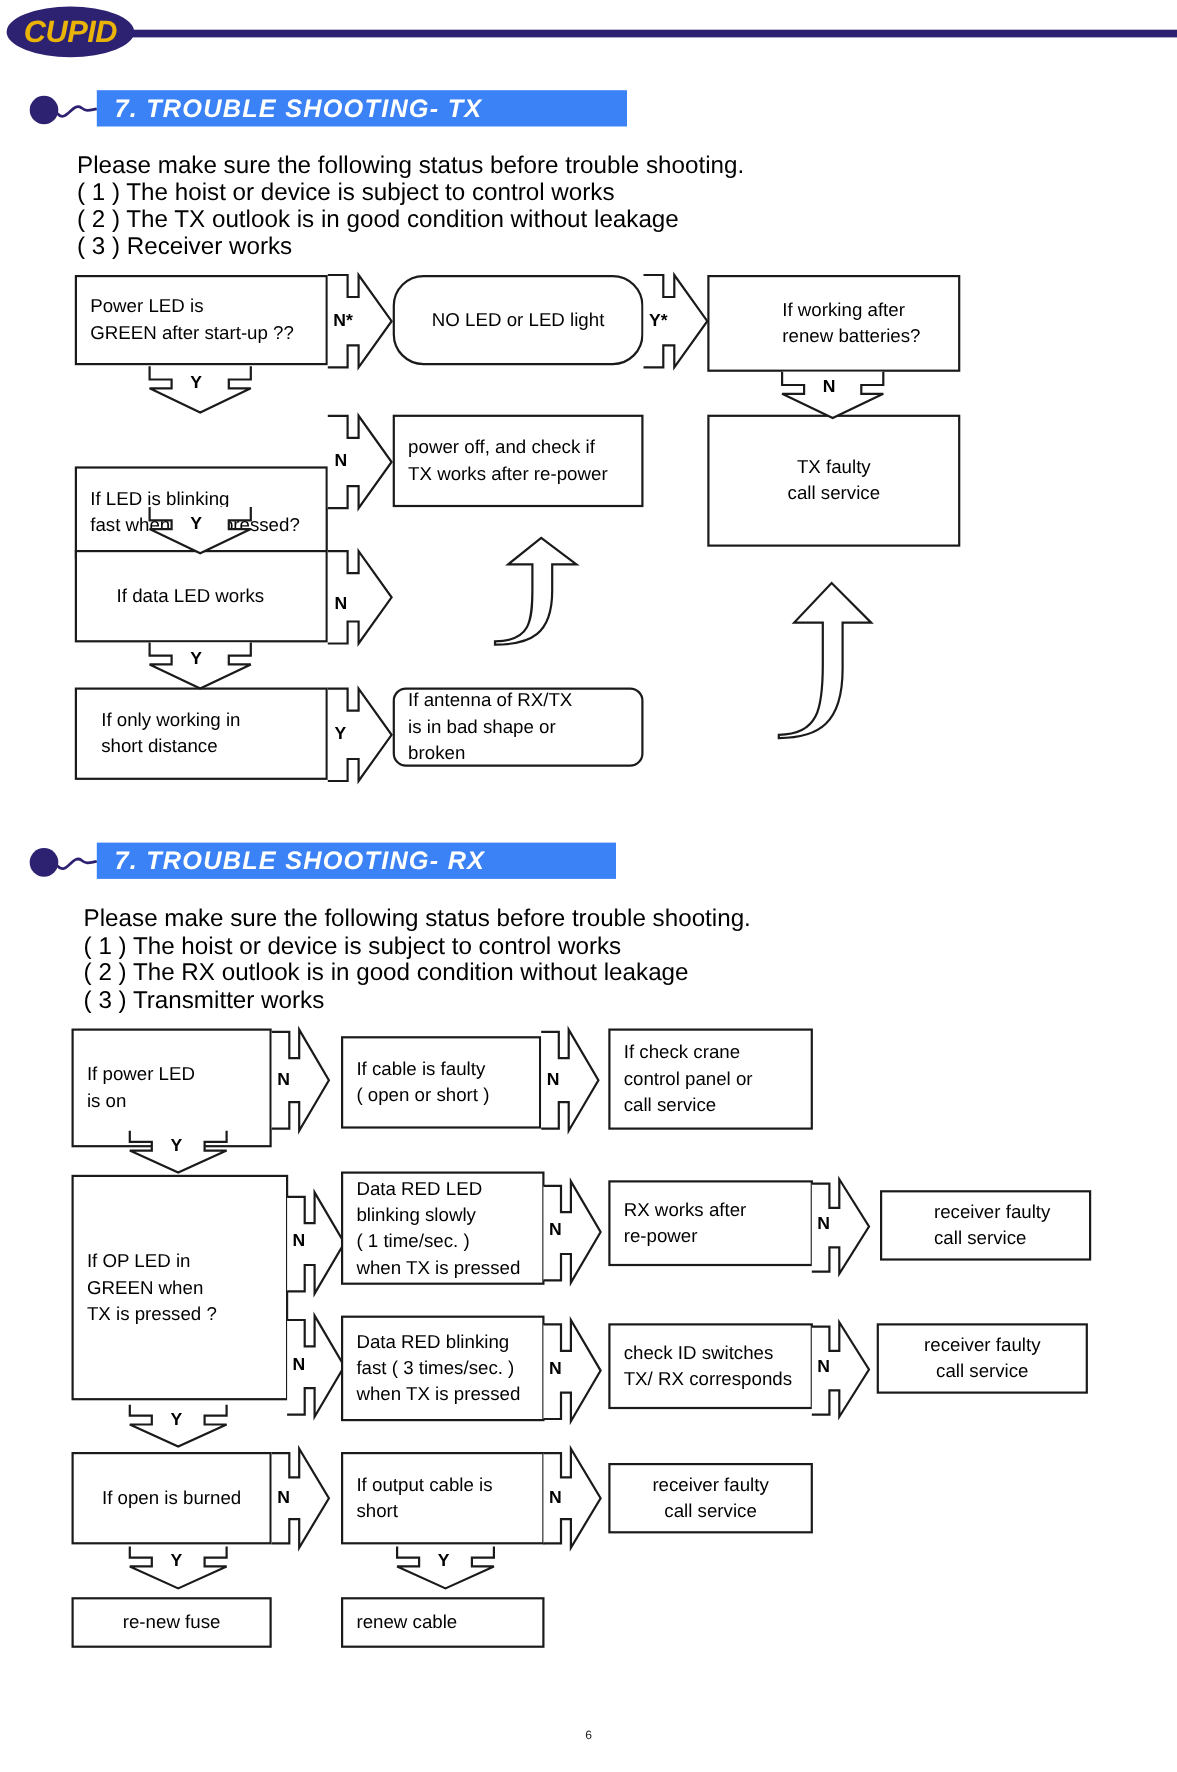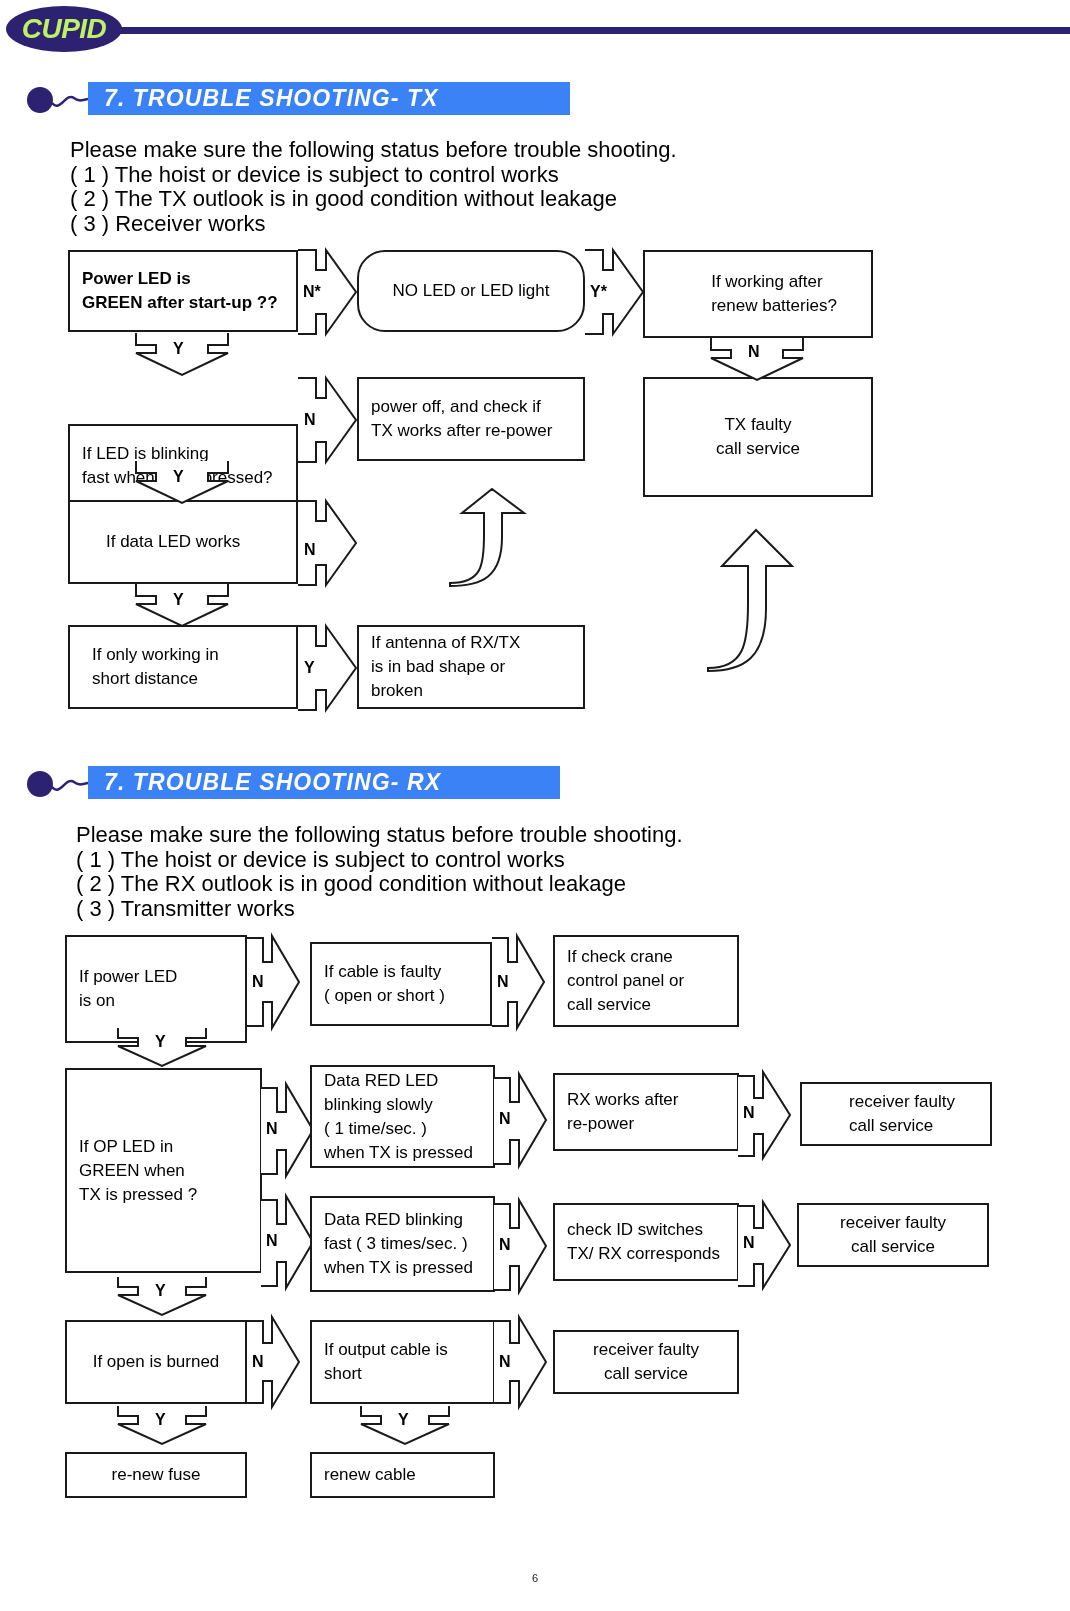--- a/index.html
+++ b/index.html
@@ -10,21 +10,21 @@
   }
   .abs{position:absolute;}
 
   
   #header-rule{left:105px;top:27px;width:965px;height:7px;background:#2d2171;}
   #logo-ellipse{
     left:6px;top:6px;width:116px;height:46px;border-radius:50%;
     background:#2d2171;display:flex;align-items:center;justify-content:center;
   }
   #logo-text{
-    color:#bef264;font-weight:bold;font-style:italic;font-size:28px;
+    color:#eab308;font-weight:bold;font-style:italic;font-size:28px;
     letter-spacing:-0.5px;line-height:1;
   }
 
   
   .band{
     background:#3b82f6;color:#fff;font-weight:bold;font-style:italic;
     font-size:23px;letter-spacing:1.1px;display:flex;align-items:center;
     padding-left:16px;
   }
 
@@ -67,21 +67,21 @@
     <path d="M26 17 C34 27, 40 6, 48 12 C53 16, 56 14, 62 13" fill="none" stroke="#2d2171" stroke-width="2.5"></path>
   </svg>
 </div>
 <div class="abs band" id="band-tx" style="left:88px;top:82px;width:466px;height:33px;">7. TROUBLE SHOOTING- TX</div>
 
 <div class="abs intro" style="left:70px;top:138px;">Please make sure the following status before trouble shooting.
 ( 1 ) The hoist or device is subject to control works
 ( 2 ) The TX outlook is in good condition without leakage
 ( 3 ) Receiver works</div>
 
-<div class="abs node" style="left:68px;top:250px;width:230px;height:82px;font-weight:bold;">
+<div class="abs node" style="left:68px;top:250px;width:230px;height:82px;">
   <div class="lines">Power LED  is
 GREEN after start-up ??</div>
 </div>
 <div class="abs node" style="left:68px;top:377px;width:230px;height:84px;margin-top:47px;">
   <div class="lines">If  LED  is blinking
 fast when TX is pressed?</div>
 </div>
 <div class="abs node" style="left:68px;top:500px;width:230px;height:84px;">
   <div class="lines" style="padding-left:36px;">If  data LED  works</div>
 </div>
@@ -90,21 +90,21 @@
 short distance</div>
 </div>
 
 <div class="abs node center" style="left:357px;top:250px;width:228px;height:82px;border-radius:28px;">
   <div class="lines">NO LED  or LED  light</div>
 </div>
 <div class="abs node" style="left:357px;top:377px;width:228px;height:84px;">
   <div class="lines">power off, and check if
 TX works after re-power</div>
 </div>
-<div class="abs node" style="left:357px;top:625px;width:228px;height:84px;">
+<div class="abs node" style="left:357px;top:625px;width:228px;height:72px;border-radius:12px;">
   <div class="lines">If antenna of RX/TX
 is in bad shape or
 broken</div>
 </div>
 
 <div class="abs node center" style="left:643px;top:250px;width:230px;height:88px;">
   <div class="lines" style="text-align:left;padding-left:44px;">If working after
 renew batteries?</div>
 </div>
 <div class="abs node center" style="left:643px;top:377px;width:230px;height:120px;">

